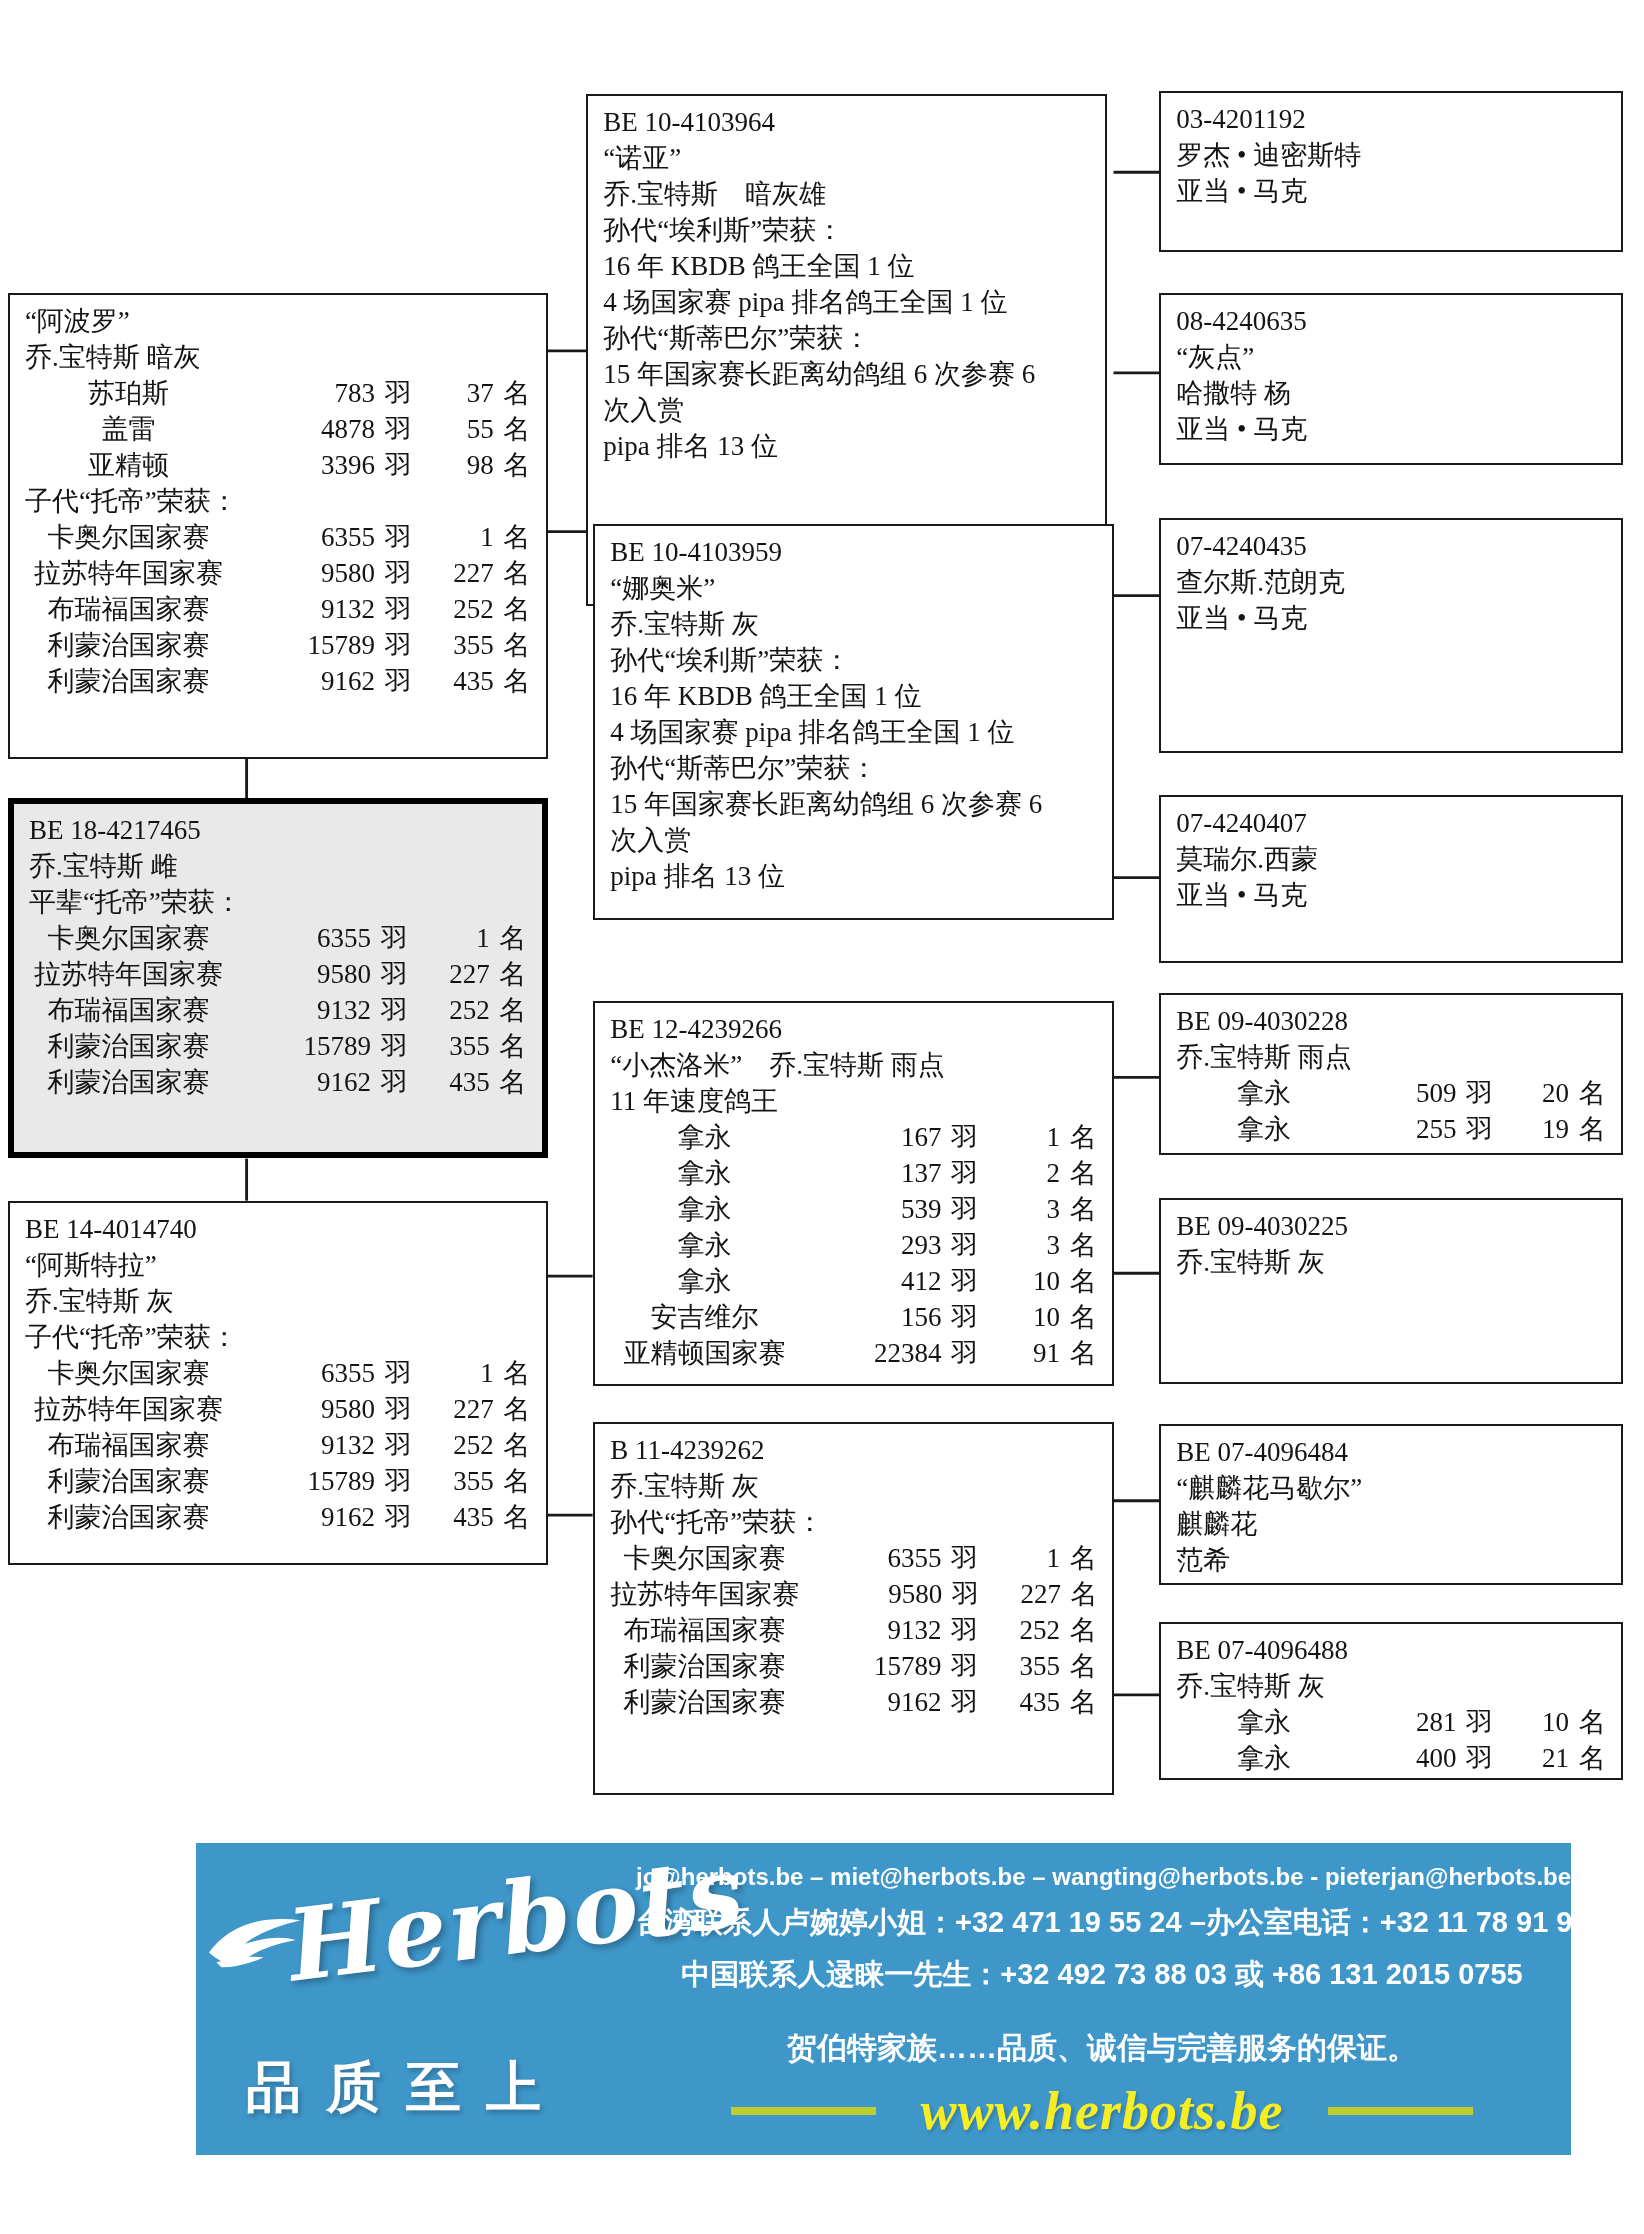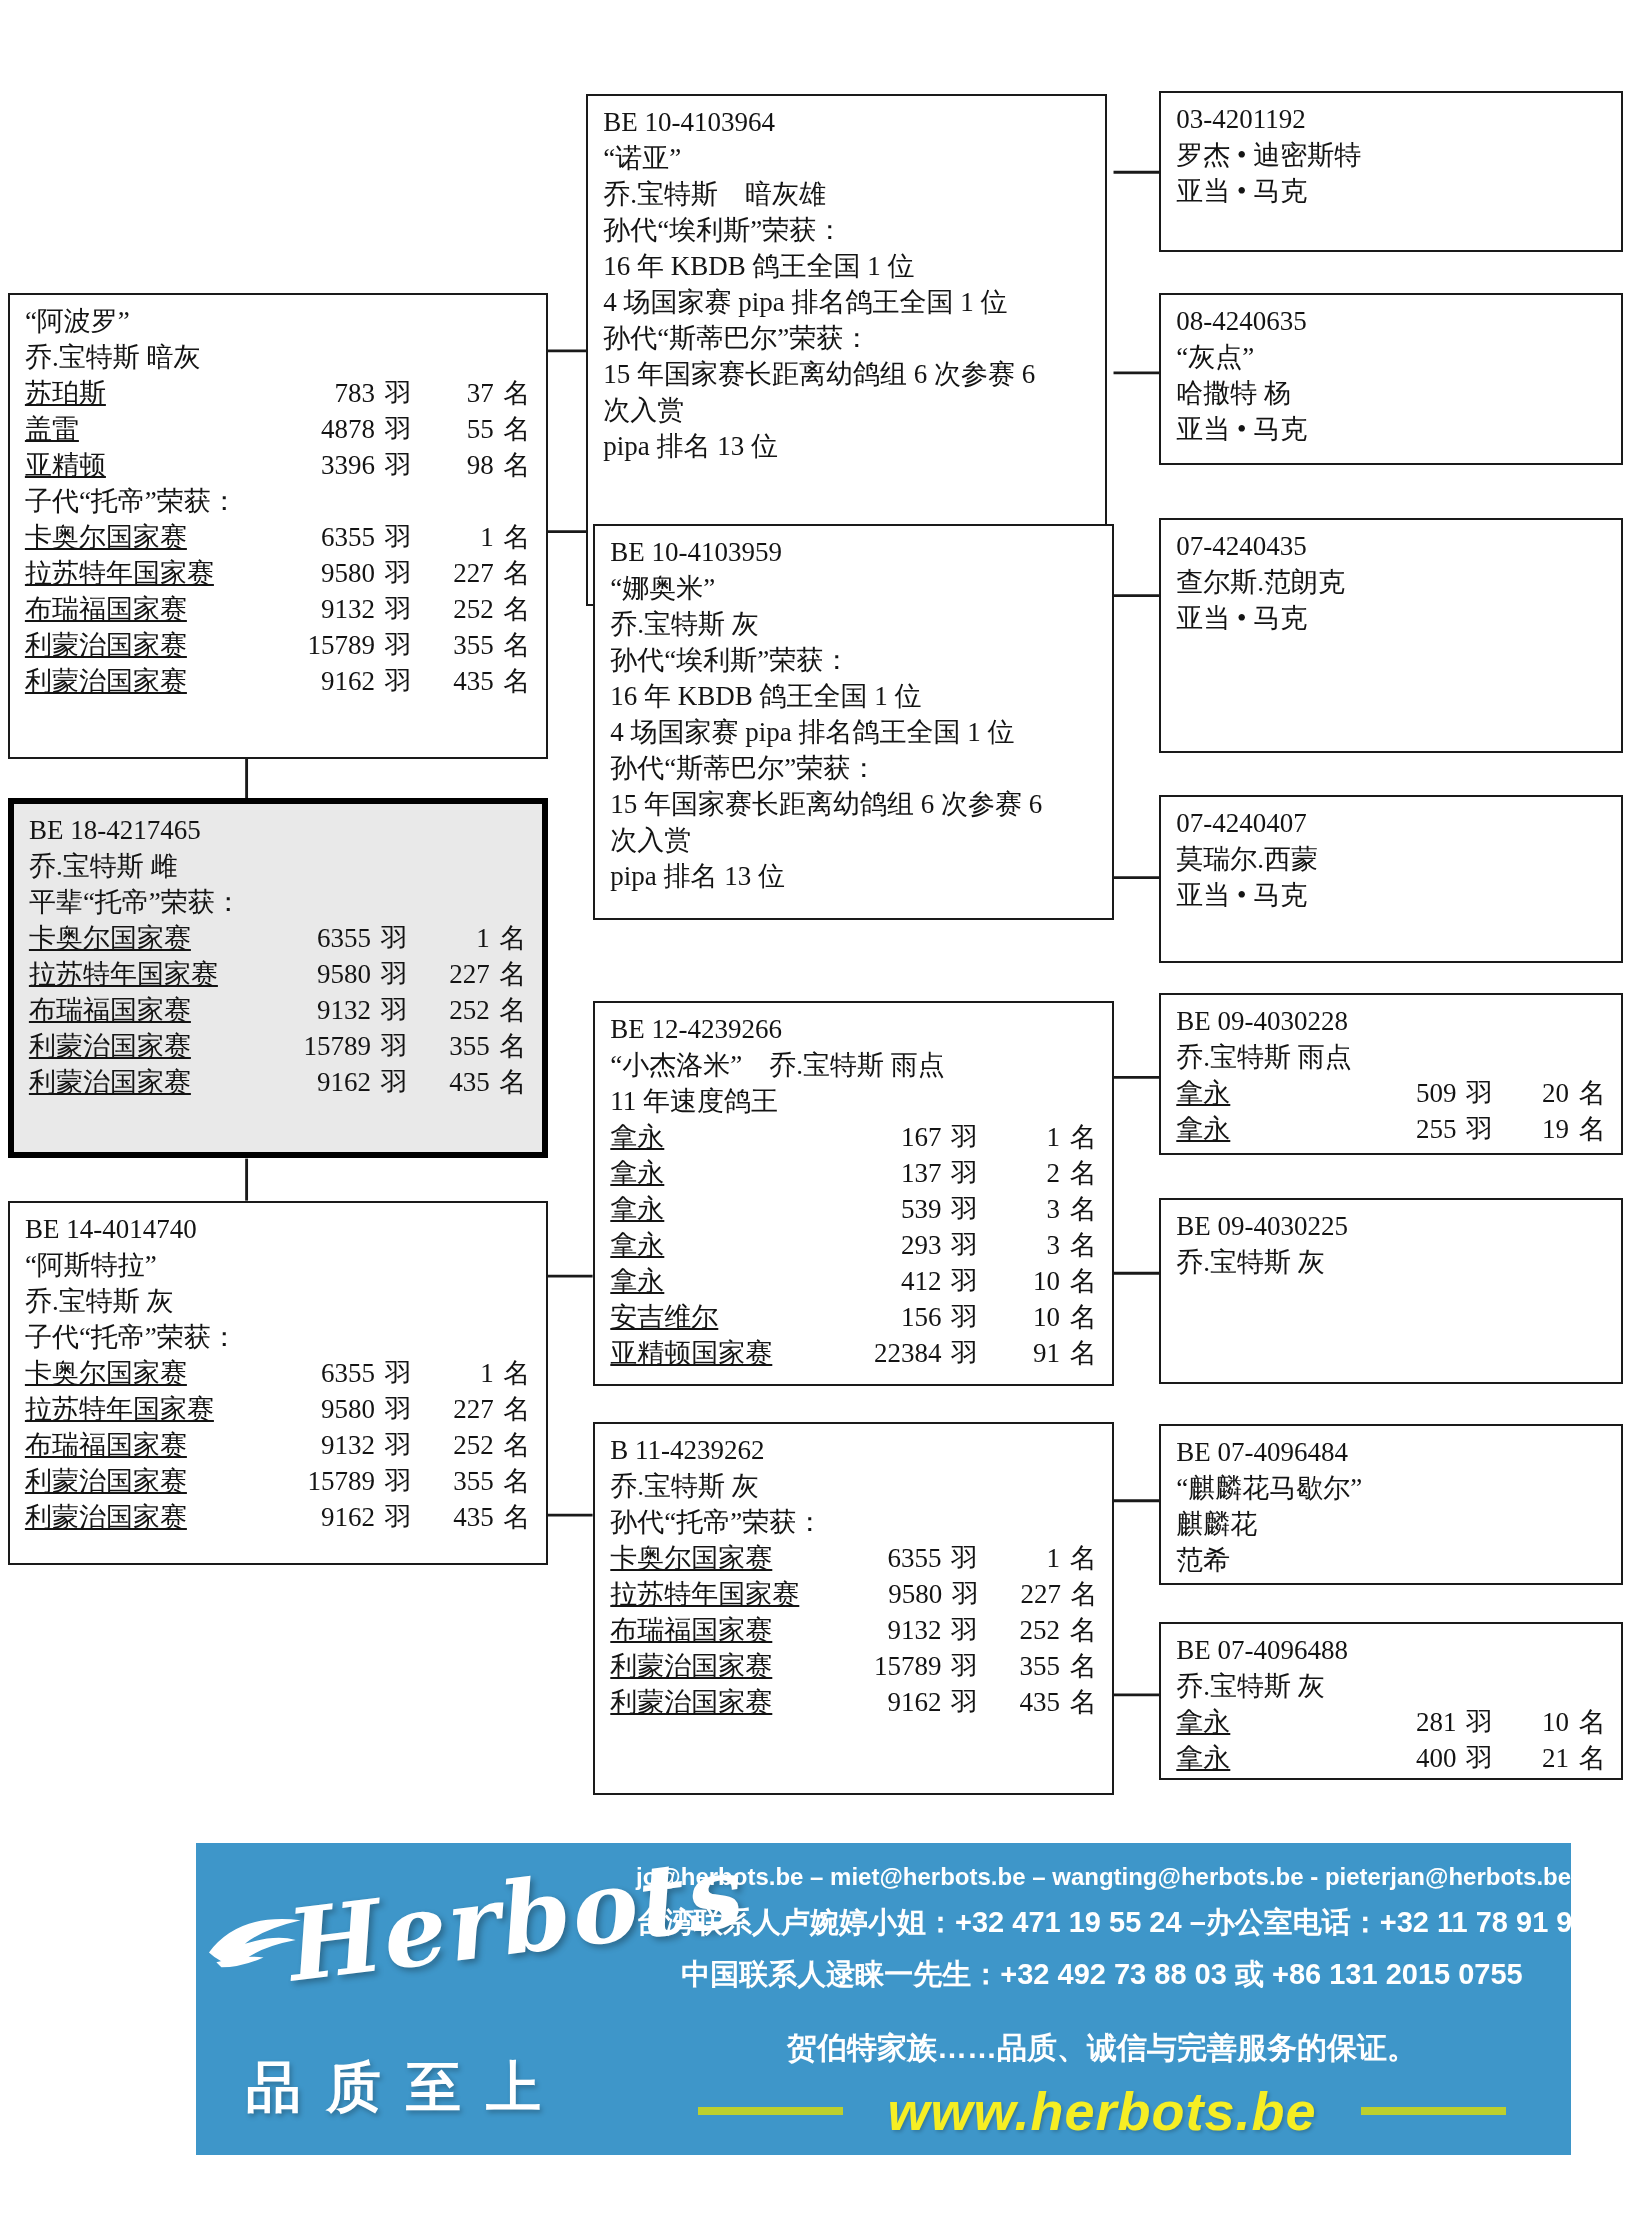--- a/index.html
+++ b/index.html
@@ -4,21 +4,21 @@
 <style>
   html,body{margin:0;padding:0;background:#fff;}
   .page{position:relative;width:1644px;height:2235px;background:#ffffff;overflow:hidden;
         font-family:"Liberation Serif","DejaVu Serif",serif;color:#141414;}
   .connectors{position:absolute;left:0;top:0;width:1644px;height:2235px;}
   .box{position:absolute;box-sizing:border-box;background:#fff;border:2.9px solid #1a1a1a;
        padding:7.6px 15.3px 0 15.3px;font-size:27px;line-height:36px;}
   .box.subject{border:6.7px solid #000;background:#e9e9e9;}
   .row{white-space:nowrap;}
   .row.race{display:flex;}
-  .race-name{flex:1 1 auto;text-align:left;text-decoration:underline;}
+  .race-name{flex:1 1 auto;text-align:center;}
   .cnt{width:143px;text-align:right;flex:0 0 auto;}
   .unit{margin-left:9.6px;flex:0 0 auto;}
   .rank{width:82px;text-align:right;flex:0 0 auto;}
   .unit2{margin-left:9.6px;flex:0 0 auto;}
   .box.narrow .cnt{width:105px;}
   .box.narrow .rank{width:76px;}
   
   .banner{position:absolute;left:196px;top:1843px;width:1375px;height:312px;background:#3e96c9;
           color:#ffffff;font-family:"Liberation Sans","DejaVu Sans",sans-serif;overflow:hidden;}
   .logo-script{position:absolute;left:91px;top:17px;font-family:"DejaVu Serif",serif;
@@ -27,21 +27,21 @@
   .wing{position:absolute;left:7.6px;top:59px;}
   .quality{position:absolute;left:50px;top:208px;font-size:55px;font-weight:bold;
            letter-spacing:25px;text-shadow:1.9px 2.9px 4.8px rgba(0,0,0,.25);white-space:nowrap;}
   .contact{position:absolute;left:440px;top:8px;width:932px;text-align:center;}
   .email-line{font-size:24px;font-weight:bold;white-space:nowrap;margin-top:11.5px;}
   .phone-line{font-size:29px;font-weight:bold;white-space:nowrap;margin-top:12.4px;}
   .family-slogan{font-size:30px;font-weight:bold;white-space:nowrap;margin-top:32.5px;}
   .www-row{display:flex;align-items:center;justify-content:center;gap:44px;margin-top:11.5px;}
   .bar{width:145px;height:7.6px;background:#bdd02e;flex:0 0 auto;}
   .url{font-size:54px;font-weight:bold;font-style:italic;color:#f6ee24;
-       font-family:Liberation Sans, sans-serif;letter-spacing:1px;
+       font-family:Liberation Serif, serif;letter-spacing:1px;
        text-shadow:1.9px 1.9px 3.8px rgba(0,0,0,.2);white-space:nowrap;}
 </style>
 </head>
 <body>
 
 <div class="page">
 
   <svg class="connectors" viewBox="0 0 1720 2338" xmlns="http://www.w3.org/2000/svg">
     <g stroke="#1a1a1a" stroke-width="3">
       <line x1="573" y1="367" x2="620" y2="367"></line>

